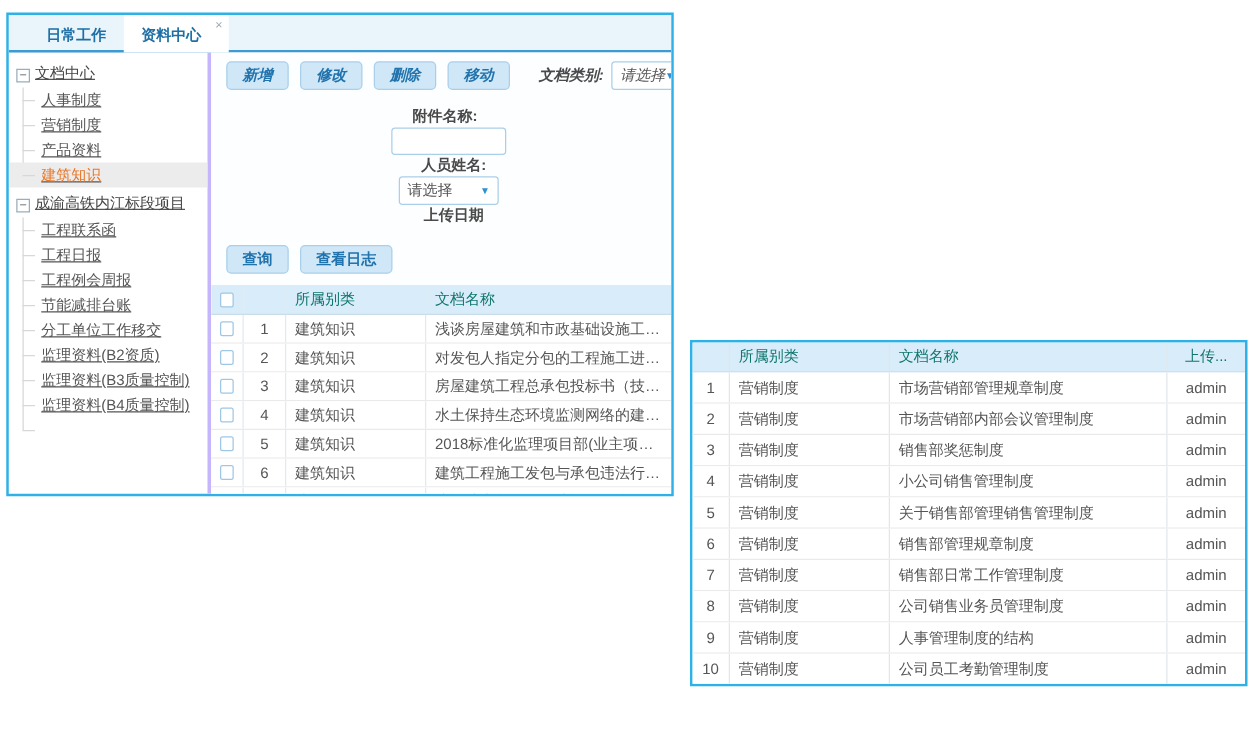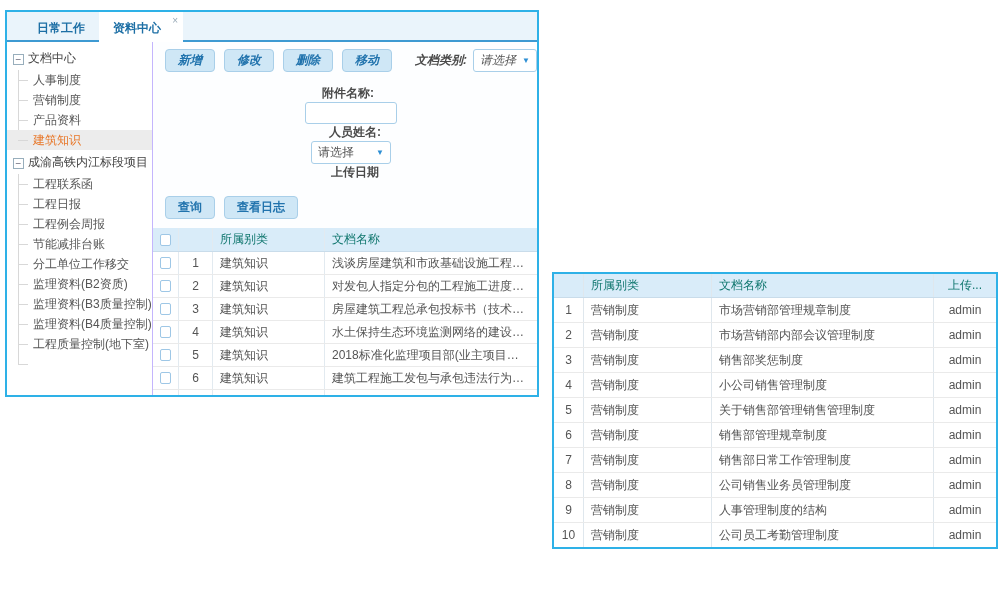--- a/index.html
+++ b/index.html
@@ -15,22 +15,22 @@
   .tabbar::after { content:""; position:absolute; left:0; right:0; bottom:0; height:2px;
     background:#3e9ad2; }
   .tab { position:relative; padding:8px 14px 0 14px; color:#1d6fa5; font-weight:bold;
     cursor:pointer; }
   .tab.active { background:#ffffff; z-index:2; padding-right:22px; }
   .tab .close { position:absolute; top:3px; right:5px; font-size:10px; color:#9aabb8;
     font-weight:normal; }
   .win-body { display:flex; height:353px; }
 
   
-  .sidebar { width:146px; border-right:1px solid #c4b5fd; padding-top:4px;
-    overflow:hidden; flex-shrink:0; }
+  .sidebar { width:162px; border-right:3px solid #c4b5fd; padding-top:4px;
+    overflow:hidden; flex-shrink:0;text-decoration:underline; }
   .tree-root { position:relative; padding:4px 4px 3px 6px; color:#444; white-space:nowrap; }
   .minus-box { display:inline-flex; width:11px; height:11px; border:1px solid #98aebc;
     background:#fff; color:#667; font-size:10px; line-height:9px; align-items:center;
     justify-content:center; margin-right:4px; vertical-align:-1px; }
   .tree-kids { list-style:none; position:relative; }
   .tree-kids::before { content:""; position:absolute; left:11px; top:0; bottom:10px;
     border-left:1px solid #d8d8d8; }
   .tree-kids li { position:relative; height:20px; line-height:20px; padding-left:26px;
     white-space:nowrap; cursor:pointer; }
   .tree-kids li::before { content:""; position:absolute; left:11px; top:10px; width:10px;
@@ -151,23 +151,20 @@
   </li>
 
   <li class="titem">
     <span>监理资料(B3质量控制)</span>
   </li>
 
   <li class="titem">
     <span>监理资料(B4质量控制)</span>
   </li>
 
-  <li class="titem">
-    <span>工程质量控制(地下室)</span>
-  </li>
 
   <li class="titem">
     
   </li>
 </ul>
     </div>
 
     <div class="main">
 
       <div class="t-row t-row1">

